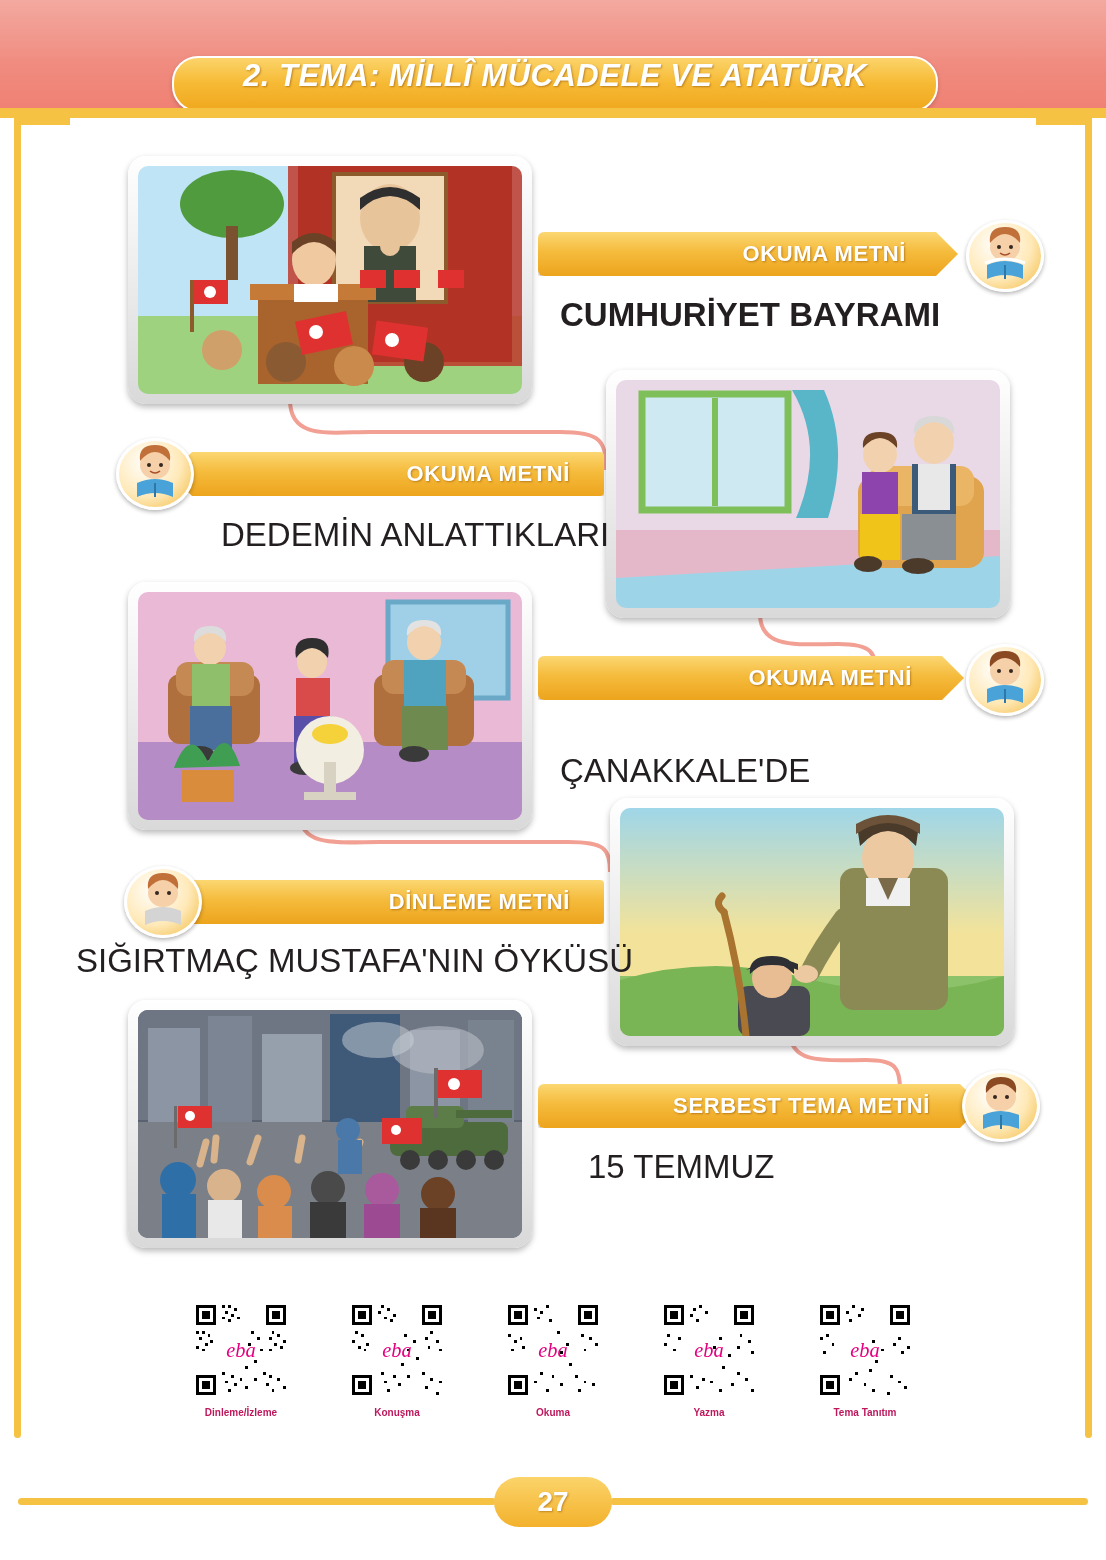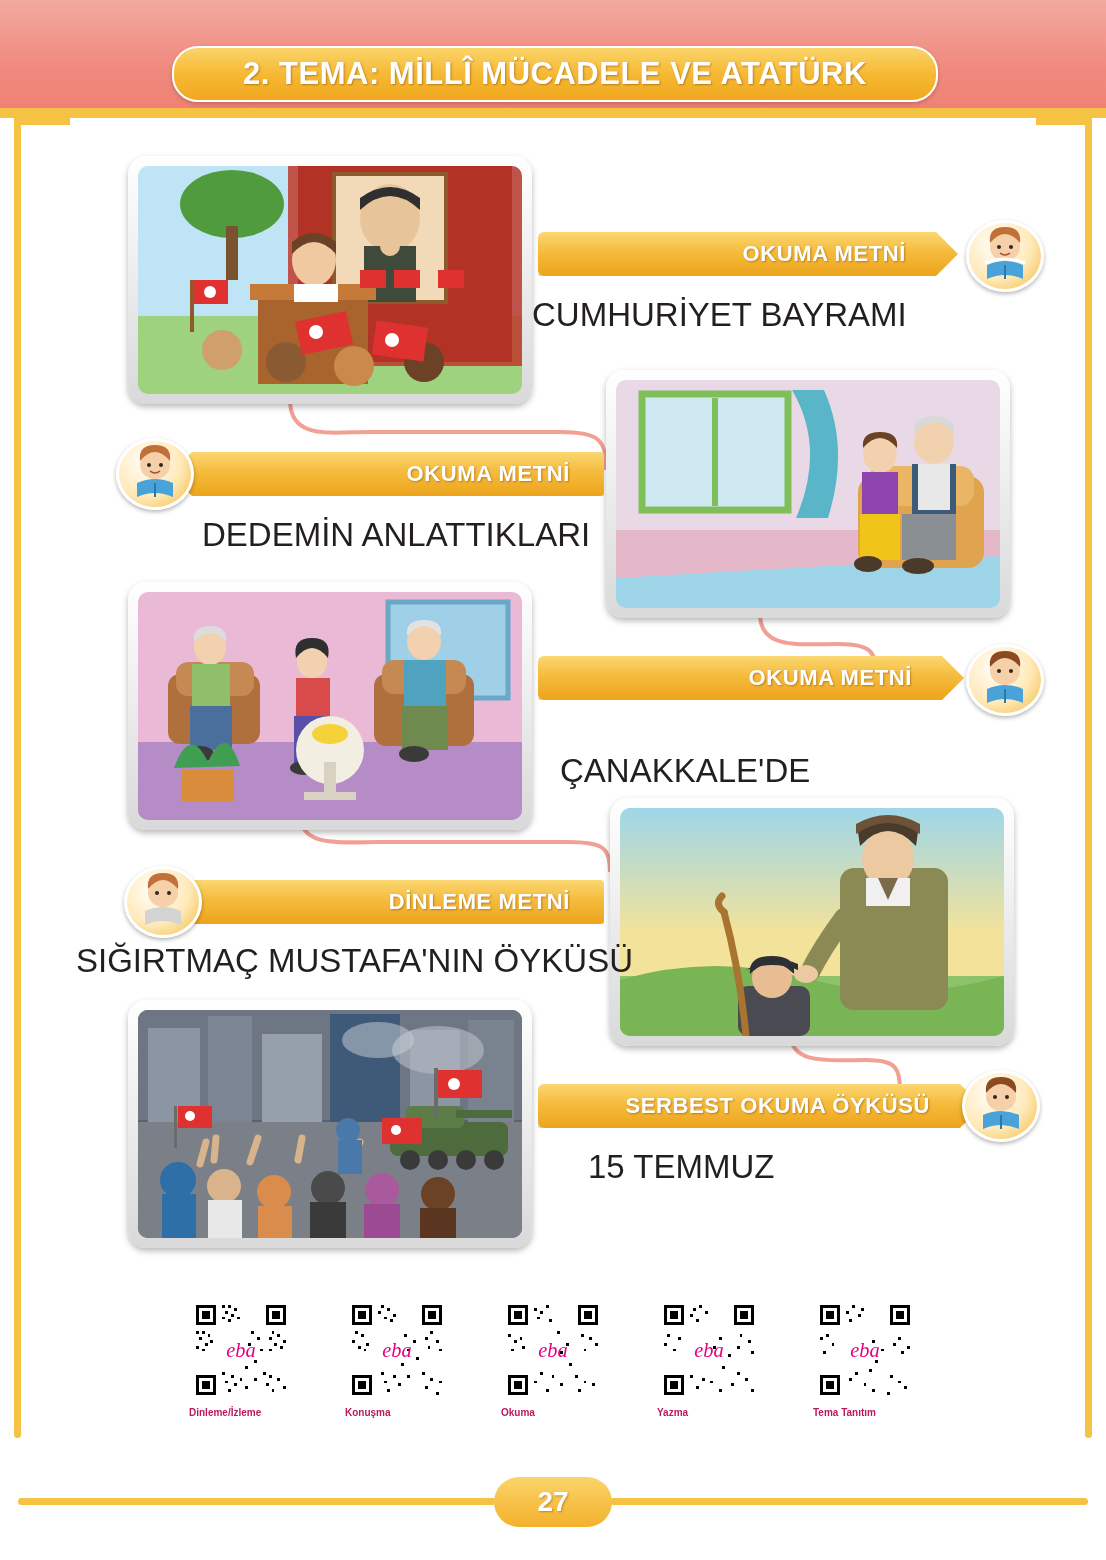--- a/index.html
+++ b/index.html
@@ -28,31 +28,32 @@
     content: "";
     position: absolute;
     left: 0;
     bottom: 0;
     width: 100%;
     height: 10px;
     background: #f6c243;
   }
   .header-pill {
     position: absolute;
-    top: 46px;
+    top: 56px;
     left: 172px;
     width: 762px;
     height: 52px;
     border-radius: 26px;
     background: linear-gradient(180deg, #fbd46a 0%, #f6b933 50%, #f0a81f 100%);
     border: 2px solid #ffffff;
     box-shadow: 0 2px 4px rgba(0,0,0,0.18);
     display: flex;
-    align-items: center;
+    align-items: flex-start;
     justify-content: center;
+    font-style: italic;
   }
   .header-pill span {
     color: #ffffff;
     font-size: 31px;
     font-weight: bold;
     letter-spacing: 0.5px;
     text-shadow: 1px 1px 2px rgba(140,80,10,0.55);
   }
 
   
@@ -173,21 +174,21 @@
     position: absolute;
     top: 1302px;
     left: 0;
     width: 1106px;
     display: flex;
     justify-content: center;
     gap: 52px;
   }
   .qr-item {
     width: 104px;
-    text-align: left;
+    text-align: center;
   }
   .qr-box {
     width: 96px;
     height: 96px;
     margin: 0 auto;
     position: relative;
     background: #ffffff;
   }
   .qr-caption {
     margin-top: 9px;
@@ -302,21 +303,21 @@
     <ellipse cx="36" cy="24" rx="15" ry="14" fill="#f6d0a8"></ellipse>
     <path d="M21 20 q15 -18 30 0 q2 -16 -15 -16 q-17 0 -15 16z" fill="#c2703a"></path>
     <circle cx="30" cy="24" r="2" fill="#33271f"></circle>
     <circle cx="42" cy="24" r="2" fill="#33271f"></circle>
     <path d="M31 30 q5 4 10 0" stroke="#a8502a" stroke-width="1.6" fill="none"></path>
     <path d="M18 42 q18 -8 36 0 l0 14 q-18 -8 -36 0z" fill="#4aa3d8"></path>
     <path d="M36 42 l0 14" stroke="#2c79a8" stroke-width="2"></path>
     <path d="M16 40 q20 -8 40 0" stroke="#ffffff" stroke-width="3" fill="none"></path>
   </svg>
 </div>
-<div class="title" style="left:532px; top:296px;">CUMHURİYET BAYRAMI</div>
+<div class="title" style="left:560px; top:296px;font-weight:bold;">CUMHURİYET BAYRAMI</div>
 
 <div class="pic" style="left:606px; top:370px; width:404px; height:248px;">
   <div class="pic-inner">
     <svg viewBox="0 0 384 228" width="100%" height="100%" preserveAspectRatio="none">
       <rect x="0" y="0" width="384" height="150" fill="#e9d9e6"></rect>
       <rect x="0" y="150" width="384" height="78" fill="#9ed4e8"></rect>
       <path d="M0 150 L384 150 L384 176 L0 198 z" fill="#e4b8c8"></path>
       <rect x="26" y="14" width="146" height="116" fill="#cfe9f2" stroke="#7fbf5a" stroke-width="7"></rect>
       <line x1="99" y1="18" x2="99" y2="126" stroke="#7fbf5a" stroke-width="6"></line>
       <path d="M176 10 q34 58 4 128 l32 0 q22 -70 -4 -128 z" fill="#59b6c9"></path>
@@ -343,21 +344,21 @@
   <svg viewBox="0 0 72 66" width="72" height="66">
     <ellipse cx="36" cy="24" rx="15" ry="14" fill="#f6d0a8"></ellipse>
     <path d="M21 20 q15 -18 30 0 q2 -16 -15 -16 q-17 0 -15 16z" fill="#c2703a"></path>
     <circle cx="30" cy="24" r="2" fill="#33271f"></circle>
     <circle cx="42" cy="24" r="2" fill="#33271f"></circle>
     <path d="M31 30 q5 4 10 0" stroke="#a8502a" stroke-width="1.6" fill="none"></path>
     <path d="M18 42 q18 -8 36 0 l0 14 q-18 -8 -36 0z" fill="#4aa3d8"></path>
     <path d="M36 42 l0 14" stroke="#2c79a8" stroke-width="2"></path>
   </svg>
 </div>
-<div class="title" style="left:202px; top:516px;">DEDEMİN ANLATTIKLARI</div>
+<div class="title" style="left:221px; top:516px;">DEDEMİN ANLATTIKLARI</div>
 
 <div class="pic" style="left:128px; top:582px; width:404px; height:248px;">
   <div class="pic-inner">
     <svg viewBox="0 0 384 228" width="100%" height="100%" preserveAspectRatio="none">
       <rect x="0" y="0" width="384" height="228" fill="#e9b9d6"></rect>
       <rect x="0" y="150" width="384" height="78" fill="#b58cc6"></rect>
       <rect x="250" y="10" width="120" height="96" fill="#9fd0e8" stroke="#6aa8c8" stroke-width="5"></rect>
       <rect x="30" y="82" width="92" height="70" rx="12" fill="#b0703e"></rect>
       <rect x="38" y="70" width="78" height="34" rx="12" fill="#c58a53"></rect>
       <ellipse cx="72" cy="56" rx="16" ry="17" fill="#f2d2ae"></ellipse>
@@ -486,21 +487,21 @@
       <circle cx="300" cy="184" r="17" fill="#6b4226"></circle>
       <rect x="282" y="198" width="36" height="30" fill="#5a3520"></rect>
       <path d="M62 154 l6 -22 M76 150 l2 -22 M112 152 l8 -24 M160 150 l4 -22 M214 154 l8 -22" stroke="#d9b38c" stroke-width="7" stroke-linecap="round"></path>
       <rect x="172" y="104" width="28" height="60" fill="#f0c419" opacity="0"></rect>
       <circle cx="210" cy="120" r="12" fill="#4a78a8"></circle>
       <rect x="200" y="130" width="24" height="34" fill="#4a78a8"></rect>
     </svg>
   </div>
 </div>
 <div class="banner right-point" style="left:538px; top:1084px; width:444px;">
-  <span>SERBEST OKUMA ÖYKÜSÜ</span>
+  <span>SERBEST TEMA METNİ</span>
 </div>
 <div class="kid" style="left:962px; top:1070px;">
   <svg viewBox="0 0 72 66" width="72" height="66">
     <ellipse cx="36" cy="24" rx="15" ry="14" fill="#f6d0a8"></ellipse>
     <path d="M21 20 q15 -18 30 0 q2 -16 -15 -16 q-17 0 -15 16z" fill="#8c4a22"></path>
     <circle cx="30" cy="24" r="2" fill="#33271f"></circle>
     <circle cx="42" cy="24" r="2" fill="#33271f"></circle>
     <path d="M18 42 q18 -8 36 0 l0 14 q-18 -8 -36 0z" fill="#4aa3d8"></path>
     <path d="M36 42 l0 14" stroke="#2c79a8" stroke-width="2"></path>
   </svg>

